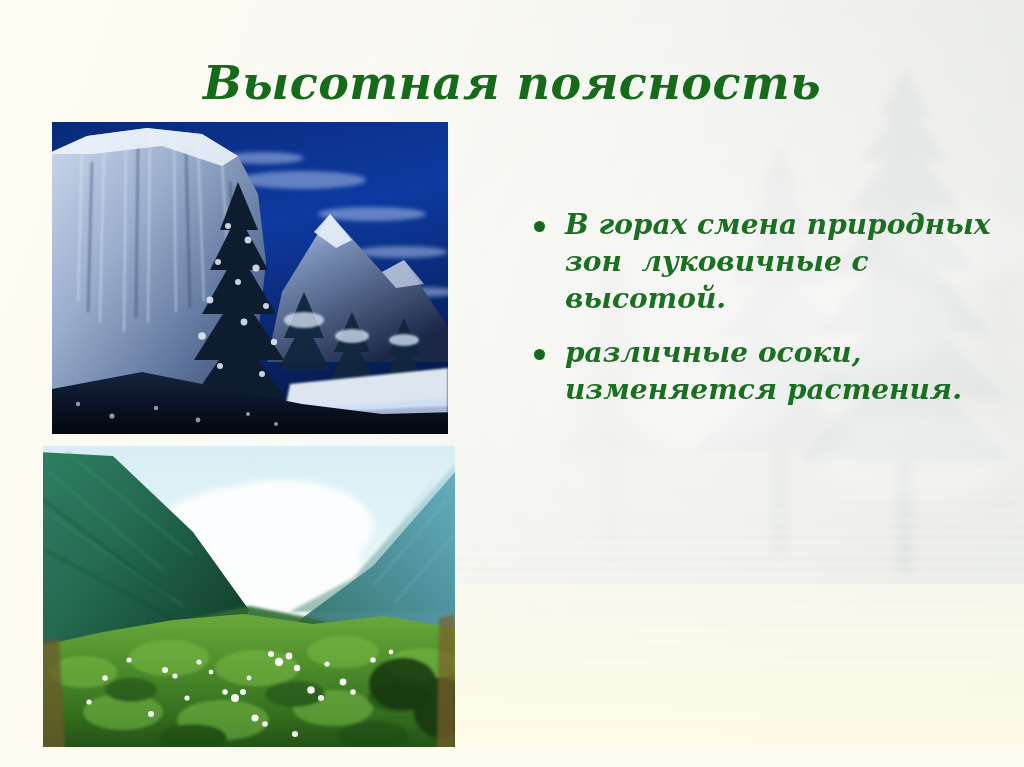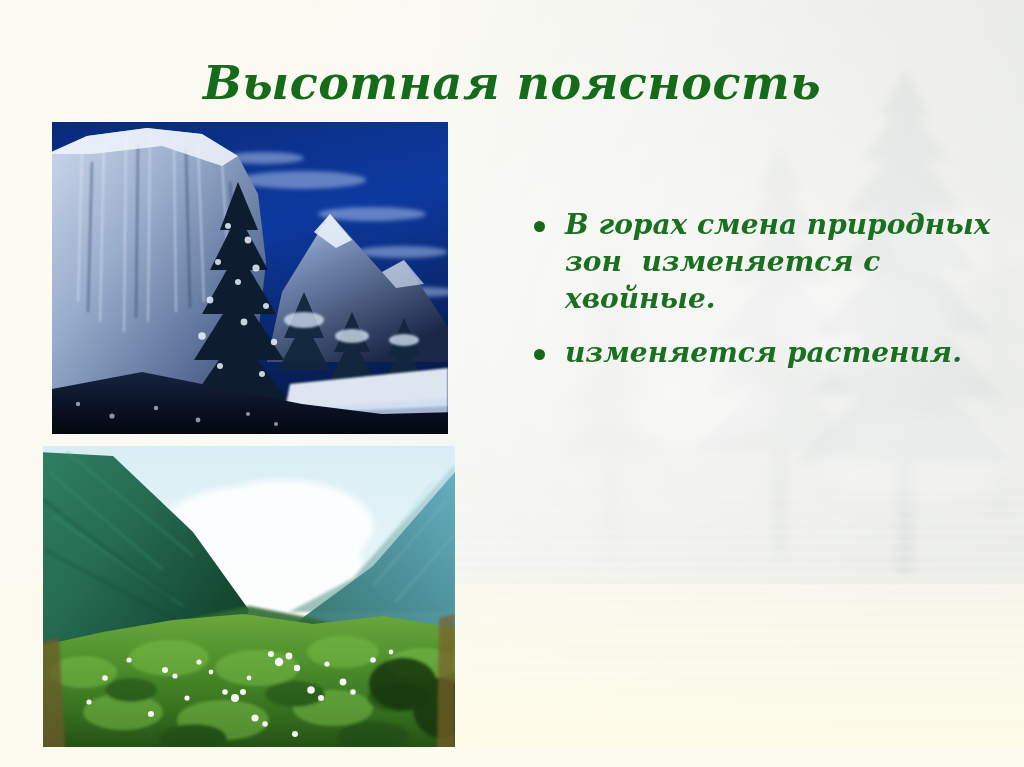--- a/index.html
+++ b/index.html
@@ -465,27 +465,28 @@
       <path d="M396 172 L412 168 L412 304 L394 304 Z" fill="#7a5f2a" opacity="0.7" filter="url(#mBlur2)"></path>
     </svg>
   </div>
 
   <div id="bullets">
 
     <div class="bullet-row">
       <span class="bullet-dot"></span>
       <div class="bullet-text">
         <span class="ln">В горах смена природных</span>
-        <span class="ln">зон  изменяется с</span>
-        <span class="ln">хвойные.</span>
+        <span class="ln">зон  луковичные с</span>
+        <span class="ln">высотой.</span>
       </div>
     </div>
 
     <div class="bullet-row">
       <span class="bullet-dot"></span>
       <div class="bullet-text">
+        <span class="ln">различные осоки,</span>
         <span class="ln">изменяется растения.</span>
       </div>
     </div>
 
   </div>
 
 </div>
 
 </body></html>

